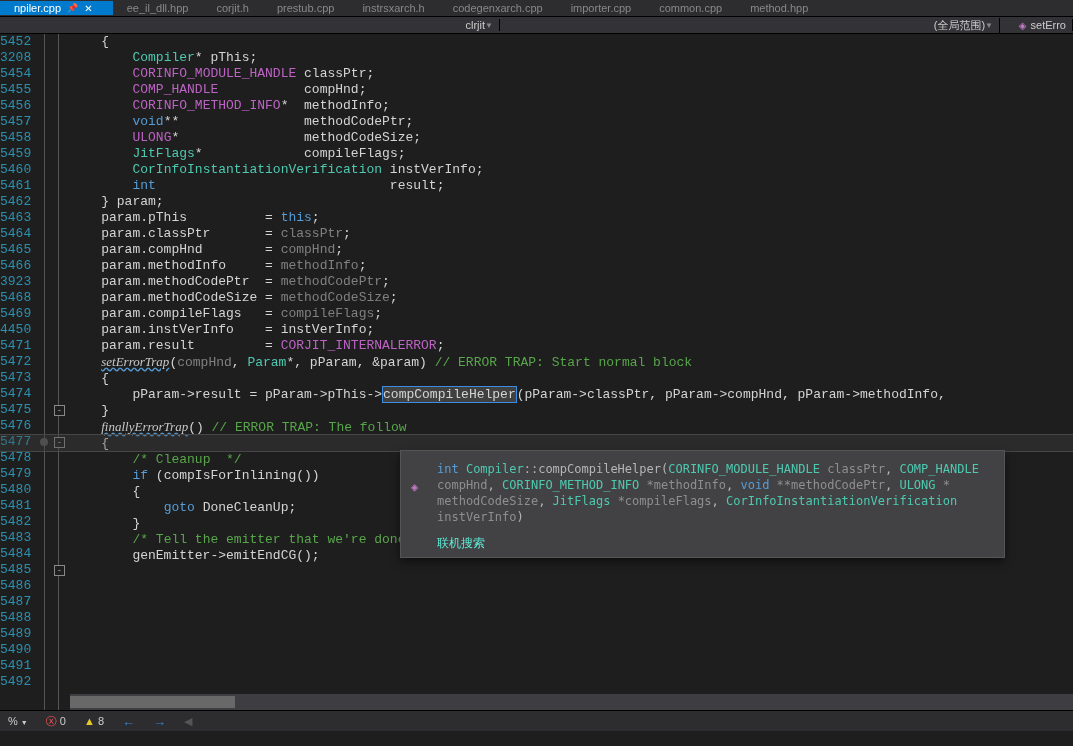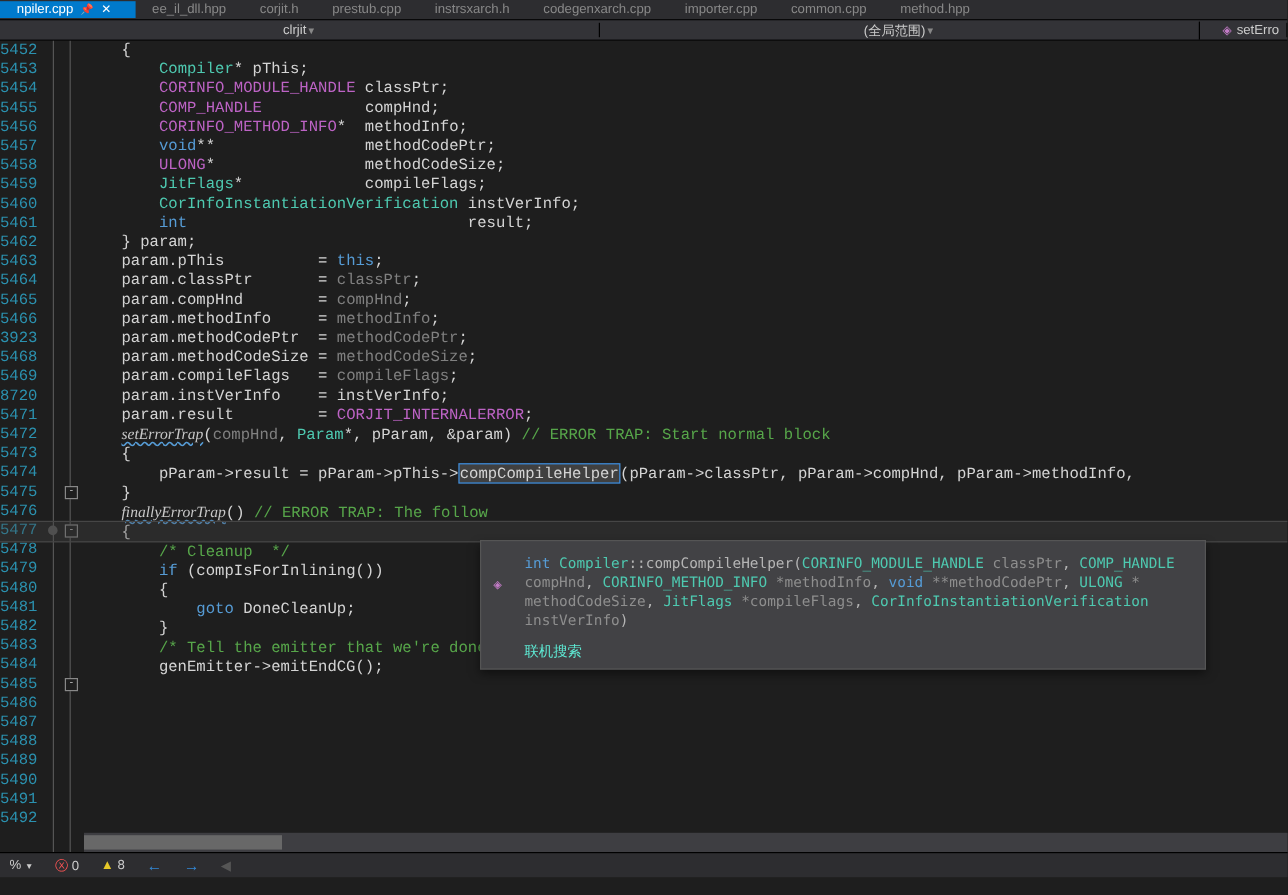--- a/index.html
+++ b/index.html
@@ -49,21 +49,21 @@
     font-size: 11px;
     align-items: center;
   }
   .crumb {
     flex: 1;
     padding: 0 6px;
     color: #ccc;
     border-right: 1px solid #000;
     display: flex;
     align-items: center;
-    justify-content: center;
+    justify-content: flex-end;
   }
   .crumb .chev { color: #888; font-size: 8px; }
   .crumb.small { flex: 0 0 60px; justify-content: flex-end; }
   .cube { color: #c27bc6; margin-right: 4px; font-size: 10px; }
   
   .editor {
     display: flex;
     height: 678px;
     background: #1e1e1e;
     position: relative;
@@ -243,38 +243,38 @@
   </div>
   <div class="crumb small">
     <span class="cube">◈</span>
     <span>setErro</span>
   </div>
 </div>
 
 <div class="editor">
   <div class="gutter" id="gutter">
       <div>5452</div>
-      <div>5453</div>
+      <div>3208</div>
       <div>5454</div>
       <div>5455</div>
       <div>5456</div>
       <div>5457</div>
       <div>5458</div>
       <div>5459</div>
       <div>5460</div>
       <div>5461</div>
       <div>5462</div>
       <div>5463</div>
       <div>5464</div>
       <div>5465</div>
       <div>5466</div>
       <div>3923</div>
       <div>5468</div>
       <div>5469</div>
-      <div>8720</div>
+      <div>4450</div>
       <div>5471</div>
       <div>5472</div>
       <div>5473</div>
       <div>5474</div>
       <div>5475</div>
       <div>5476</div>
       <div>5477</div>
       <div>5478</div>
       <div>5479</div>
       <div>5480</div>

